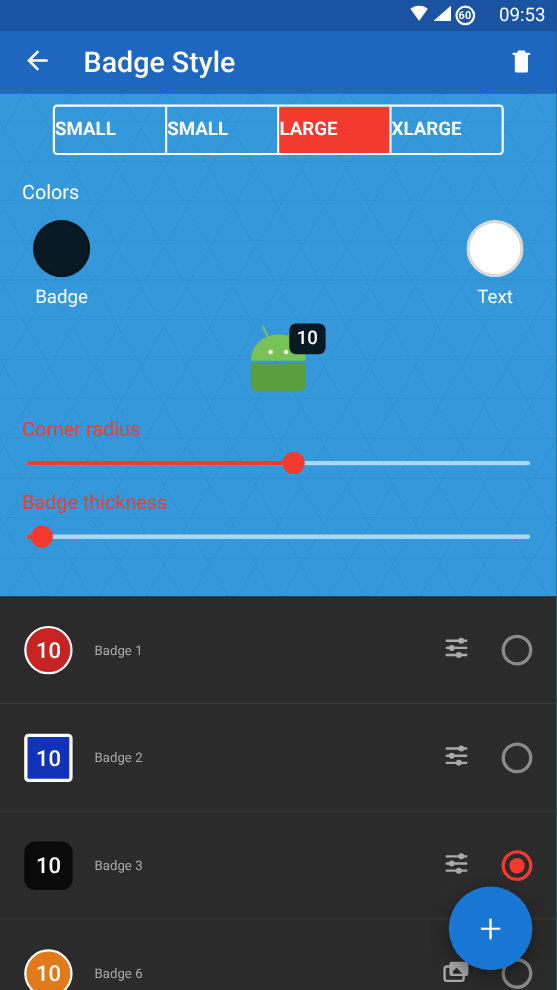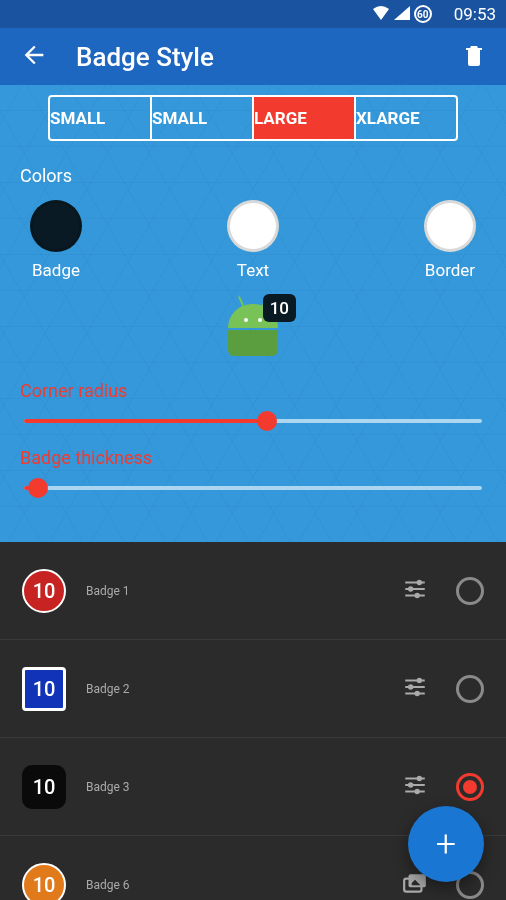--- a/index.html
+++ b/index.html
@@ -118,24 +118,20 @@
   <div class="section-label">Colors</div>
   <div class="color-row">
     <div class="color-item">
       <div class="color-circle dark"></div>
       <div class="color-label">Badge</div>
     </div>
     <div class="color-item">
       <div class="color-circle white"></div>
       <div class="color-label">Text</div>
     </div>
-    <div class="color-item">
-      <div class="color-circle white"></div>
-      <div class="color-label">Border</div>
-    </div>
   </div>
 
   <div class="preview-area">
     <div class="android-icon">
       <div class="android-head">
           <div class="android-eye-l"></div>
           <div class="android-eye-r"></div>
         </div>
       <div class="android-body"></div>
       <div class="preview-badge">10</div>

